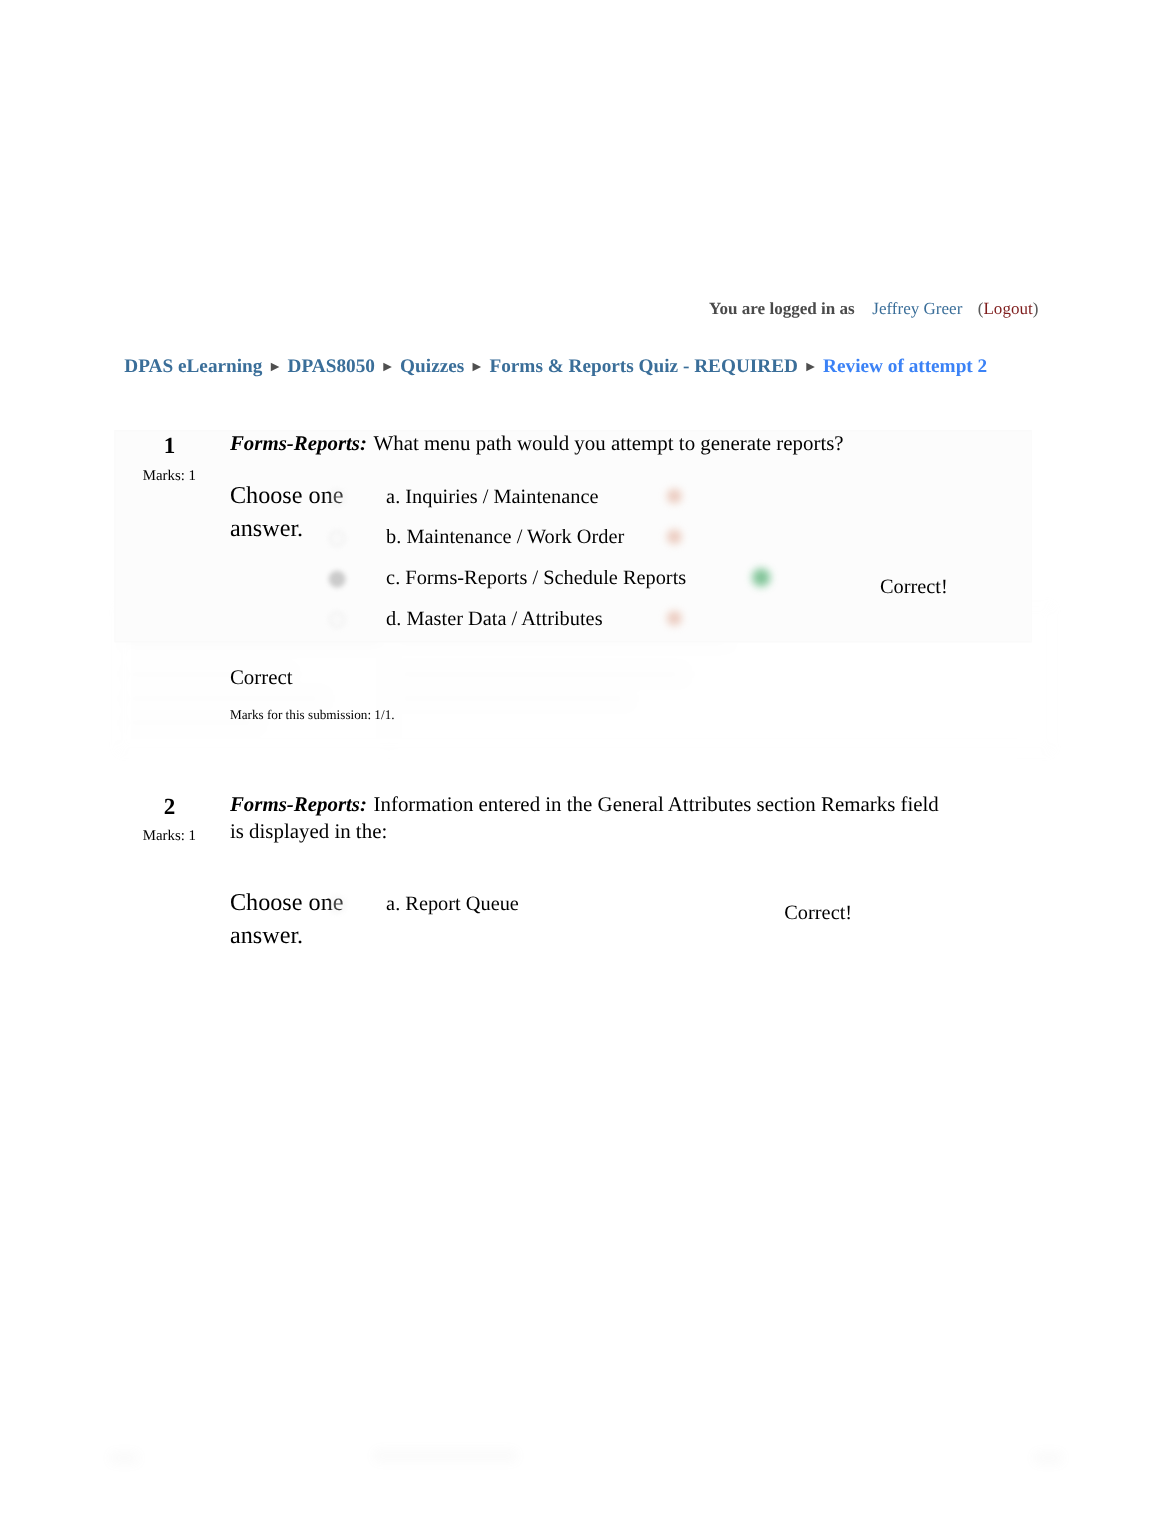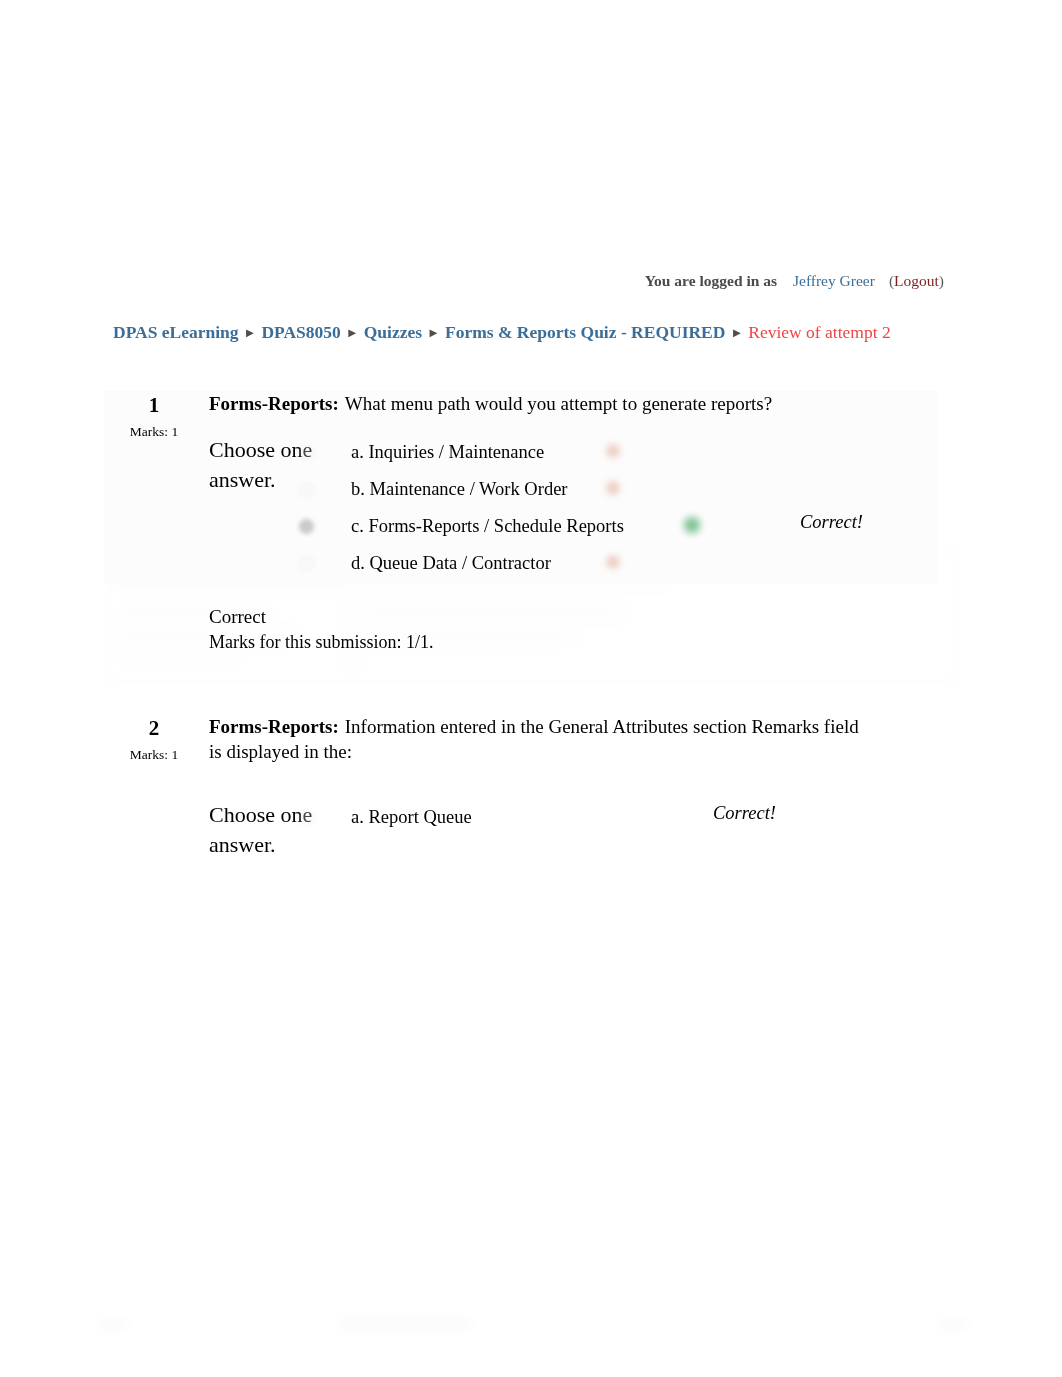--- a/index.html
+++ b/index.html
@@ -59,22 +59,22 @@
     text-decoration: none;
   }
   .breadcrumb .sep {
     color: #4f4f4f;
     font-size: 13px;
     margin: 0 5px;
     position: relative;
     top: -1px;
   }
   .breadcrumb .current {
-    color: #ef4444;
-    font-weight: normal;
+    color: #3b82f6;
+    font-weight: bold;
   }
 
   
   .faded-region {
     position: absolute;
     left: 0;
     top: 478px;
     width: 1062px;
     height: 230px;
     opacity: 0.055;
@@ -196,21 +196,21 @@
     position: relative;
     flex: 1 1 auto;
     padding-left: 5px;
   }
   .q-stem {
     font-size: 19px;
     line-height: 1.32;
     color: #000;
     max-width: 660px;
   }
-  .q-stem .q-tag { font-weight: bold; }
+  .q-stem .q-tag { font-weight: bold; font-style: italic; }
   .q-stem .q-text { margin-left: 6px; }
 
   .answers {
     position: relative;
     margin-top: 18px;
     display: flex;
     align-items: flex-start;
   }
   .choose-label {
     flex: 0 0 118px;
@@ -268,39 +268,38 @@
     left: 355px;
     width: 20px;
     height: 20px;
     top: 7px;
     opacity: 0.85;
     background: radial-gradient(circle at 50% 50%, #4fa96e 0%, #92cfa7 50%, rgba(255,255,255,0) 78%);
   }
   .opt-feedback {
     position: absolute;
     left: 473px;
-    top: 4px;
+    top: 16px;
     font-size: 18.5px;
     color: #000;
     white-space: nowrap;
-    font-style: italic;
   }
 
   .q-result {
     margin-top: 23px;
     padding-left: 5px;
   }
   .q-result-title {
     font-size: 19px;
     color: #000;
     line-height: 1.25;
   }
   .q-result-marks {
-    margin-top: 3px;
-    font-size: 18px;
+    margin-top: 14px;
+    font-size: 12px;
     color: #000;
   }
 </style>
 </head>
 <body>
 
 <div class="top-spacer"></div>
 
 <div class="login-strip">
   <span class="logged-label">You are logged in as</span><a class="user-link" href="#">Jeffrey Greer</a><span class="logout-wrap"><span>(</span><a class="logout-link" href="#">Logout</a><span>)</span></span>
@@ -355,21 +354,21 @@
 
             <div class="opt-row">
               <span class="opt-radio selected"></span>
               <span class="opt-text">c. Forms-Reports / Schedule Reports</span>
               <span class="opt-mark right"></span>
               <span class="opt-feedback">Correct!</span>
             </div>
 
             <div class="opt-row">
               <span class="opt-radio"></span>
-              <span class="opt-text">d. Queue Data / Contractor</span>
+              <span class="opt-text">d. Master Data / Attributes</span>
               <span class="opt-mark wrong"></span>
             </div>
 
           </div>
         </div>
       </div>
     </div>
     <div class="q-result" style="margin-left:100px;">
       <div class="q-result-title">Correct</div>
       <div class="q-result-marks">Marks for this submission: 1/1.</div>

